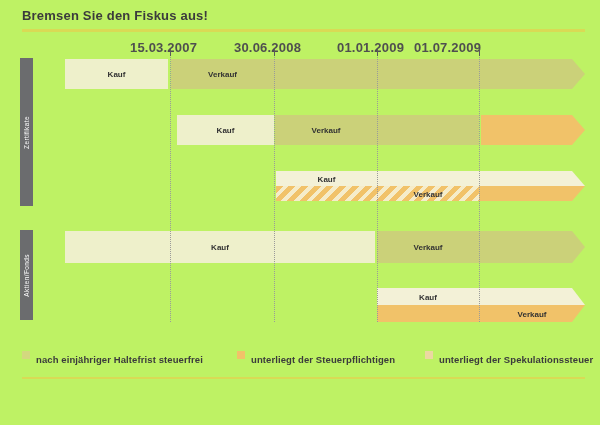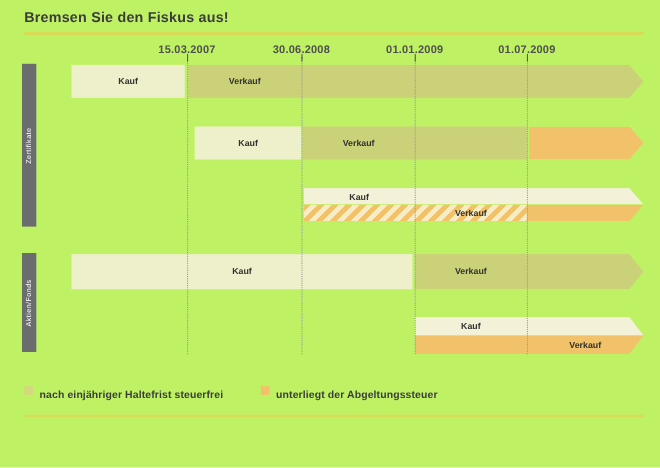--- a/index.html
+++ b/index.html
@@ -9,22 +9,22 @@
   }
   .title{
     position:absolute;left:22px;top:8px;margin:0;
     font-size:13px;font-weight:bold;color:#3b3b3c;letter-spacing:.2px;
   }
   .title-rule{position:absolute;left:22px;top:29px;width:563px;height:3px;background:#d9da55;}
 
   
   .chart{position:absolute;inset:0;}
   .date{
-    position:absolute;top:40px;width:80px;text-align:center;
-    font-size:10px;font-weight:bold;color:#4f4f4f;letter-spacing:.2px;
+    position:absolute;top:40px;width:80px;text-align:left;
+    font-size:13px;font-weight:bold;color:#4f4f4f;letter-spacing:.2px;
   }
   .tick{position:absolute;top:49px;width:1px;height:7px;background:#5a5a5a;z-index:6;}
   .grid{position:absolute;top:52px;height:270px;width:0;border-left:1px dotted #9a9a9a;z-index:5;}
 
   .side{
     position:absolute;left:20px;width:13px;background:#6b6c6e;z-index:2;
     display:flex;align-items:center;justify-content:center;
   }
   .side span{
     writing-mode:vertical-rl;transform:rotate(180deg);
@@ -63,21 +63,21 @@
 <div class="canvas">
 
   <h1 class="title">Bremsen Sie den Fiskus aus!</h1>
   <div class="title-rule"></div>
 
   <div class="chart">
 
     <div class="date" style="left:130px">15.03.2007</div>
     <div class="date" style="left:234px">30.06.2008</div>
     <div class="date" style="left:337px">01.01.2009</div>
-    <div class="date" style="left:439px">01.07.2009</div>
+    <div class="date" style="left:414px">01.07.2009</div>
 
     <div class="tick" style="left:170px"></div>
     <div class="tick" style="left:274px"></div>
     <div class="tick" style="left:377px"></div>
     <div class="tick" style="left:479px"></div>
 
     <div class="grid" style="left:170px"></div>
     <div class="grid" style="left:274px"></div>
     <div class="grid" style="left:377px"></div>
     <div class="grid" style="left:479px"></div>
@@ -127,20 +127,24 @@
     </div>
 
   </div>
 
   <div class="legend-item" style="left:22px">
     <span class="sw" style="background-color: rgb(211, 216, 127);"></span>
     <b>nach einjähriger Haltefrist steuerfrei</b>
   </div>
   <div class="legend-item" style="left:237px">
     <span class="sw" style="background-color: rgb(241, 194, 105);"></span>
-    <b>unterliegt der Abgeltungssteuer</b>
+    <b>unterliegt der Steuerpflichtigen</b>
+  </div>
+  <div class="legend-item" style="left:425px">
+    <span class="sw" style="background-color: rgb(235, 216, 161);"></span>
+    <b>unterliegt der Spekulationssteuer</b>
   </div>
 
   <div class="footer-rule"></div>
   <div class="footer">
   </div>
 
 </div>
 
 </body></html>

